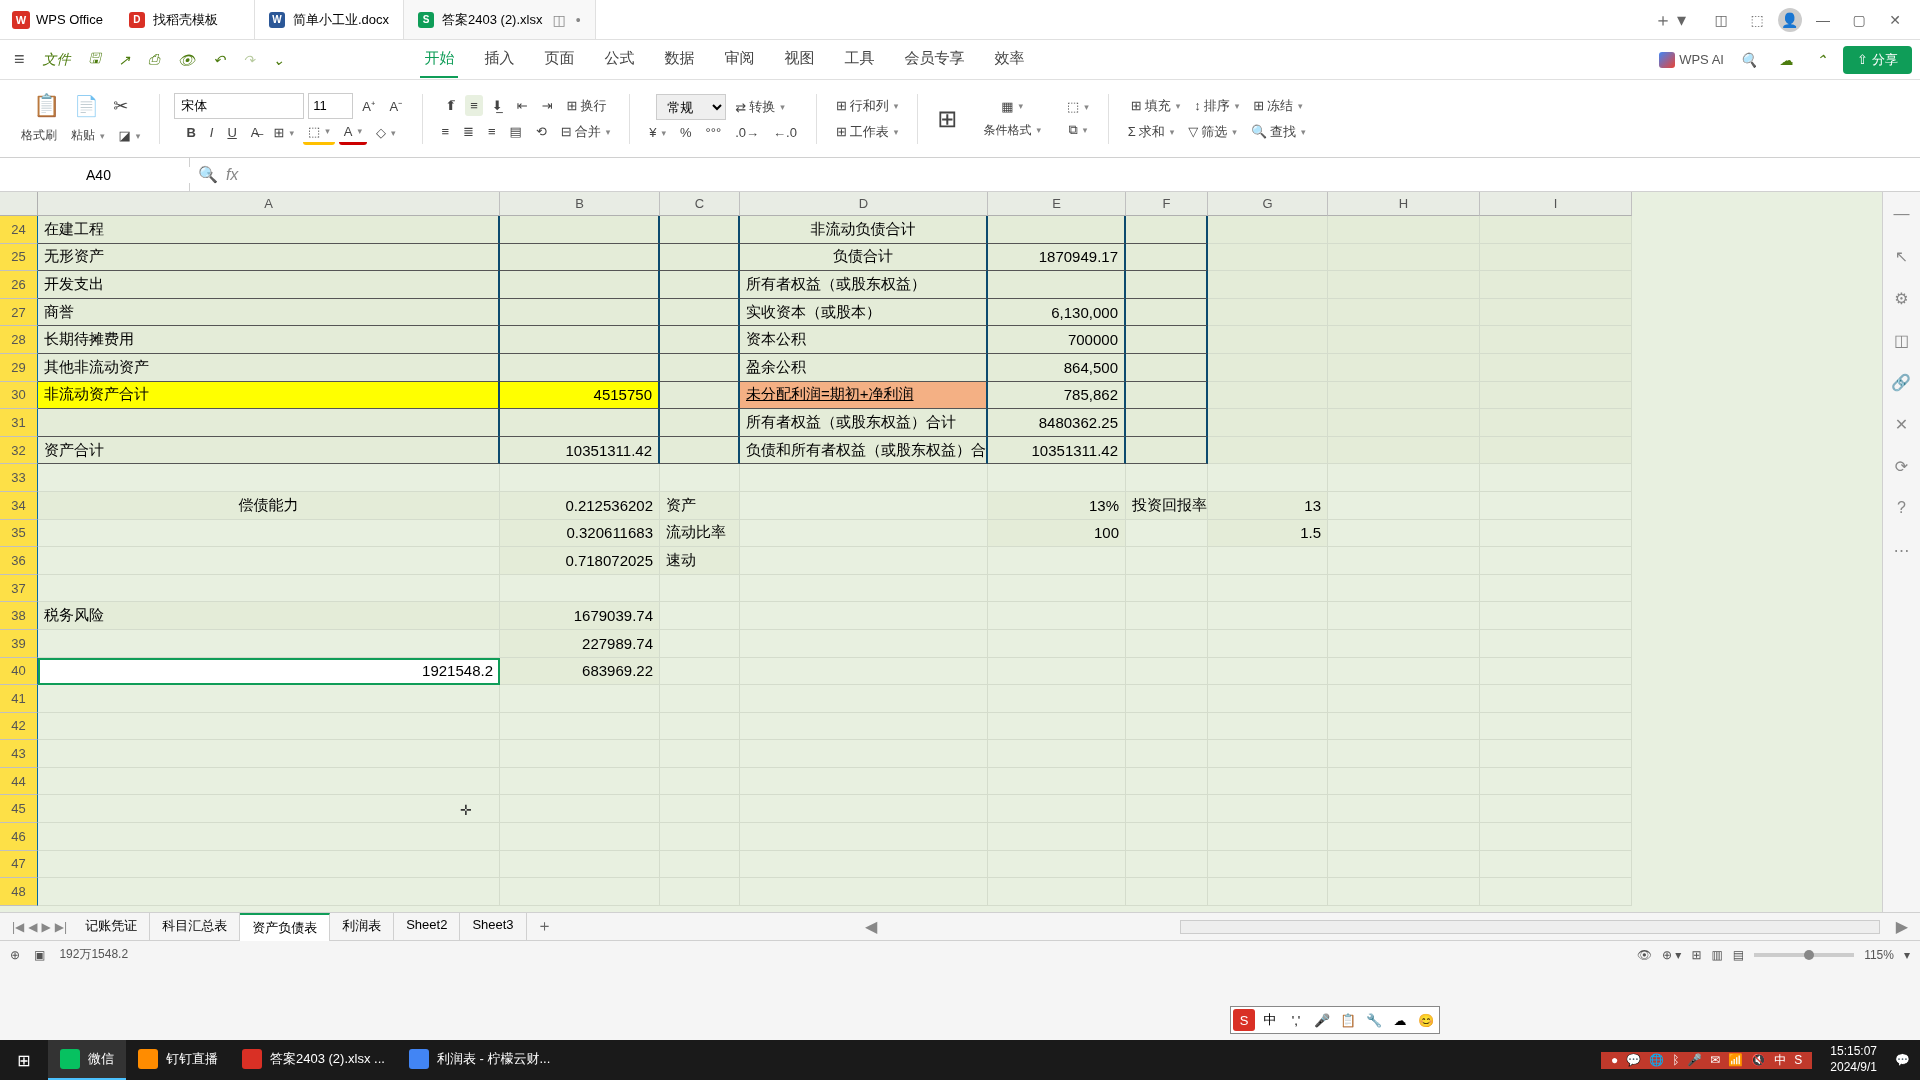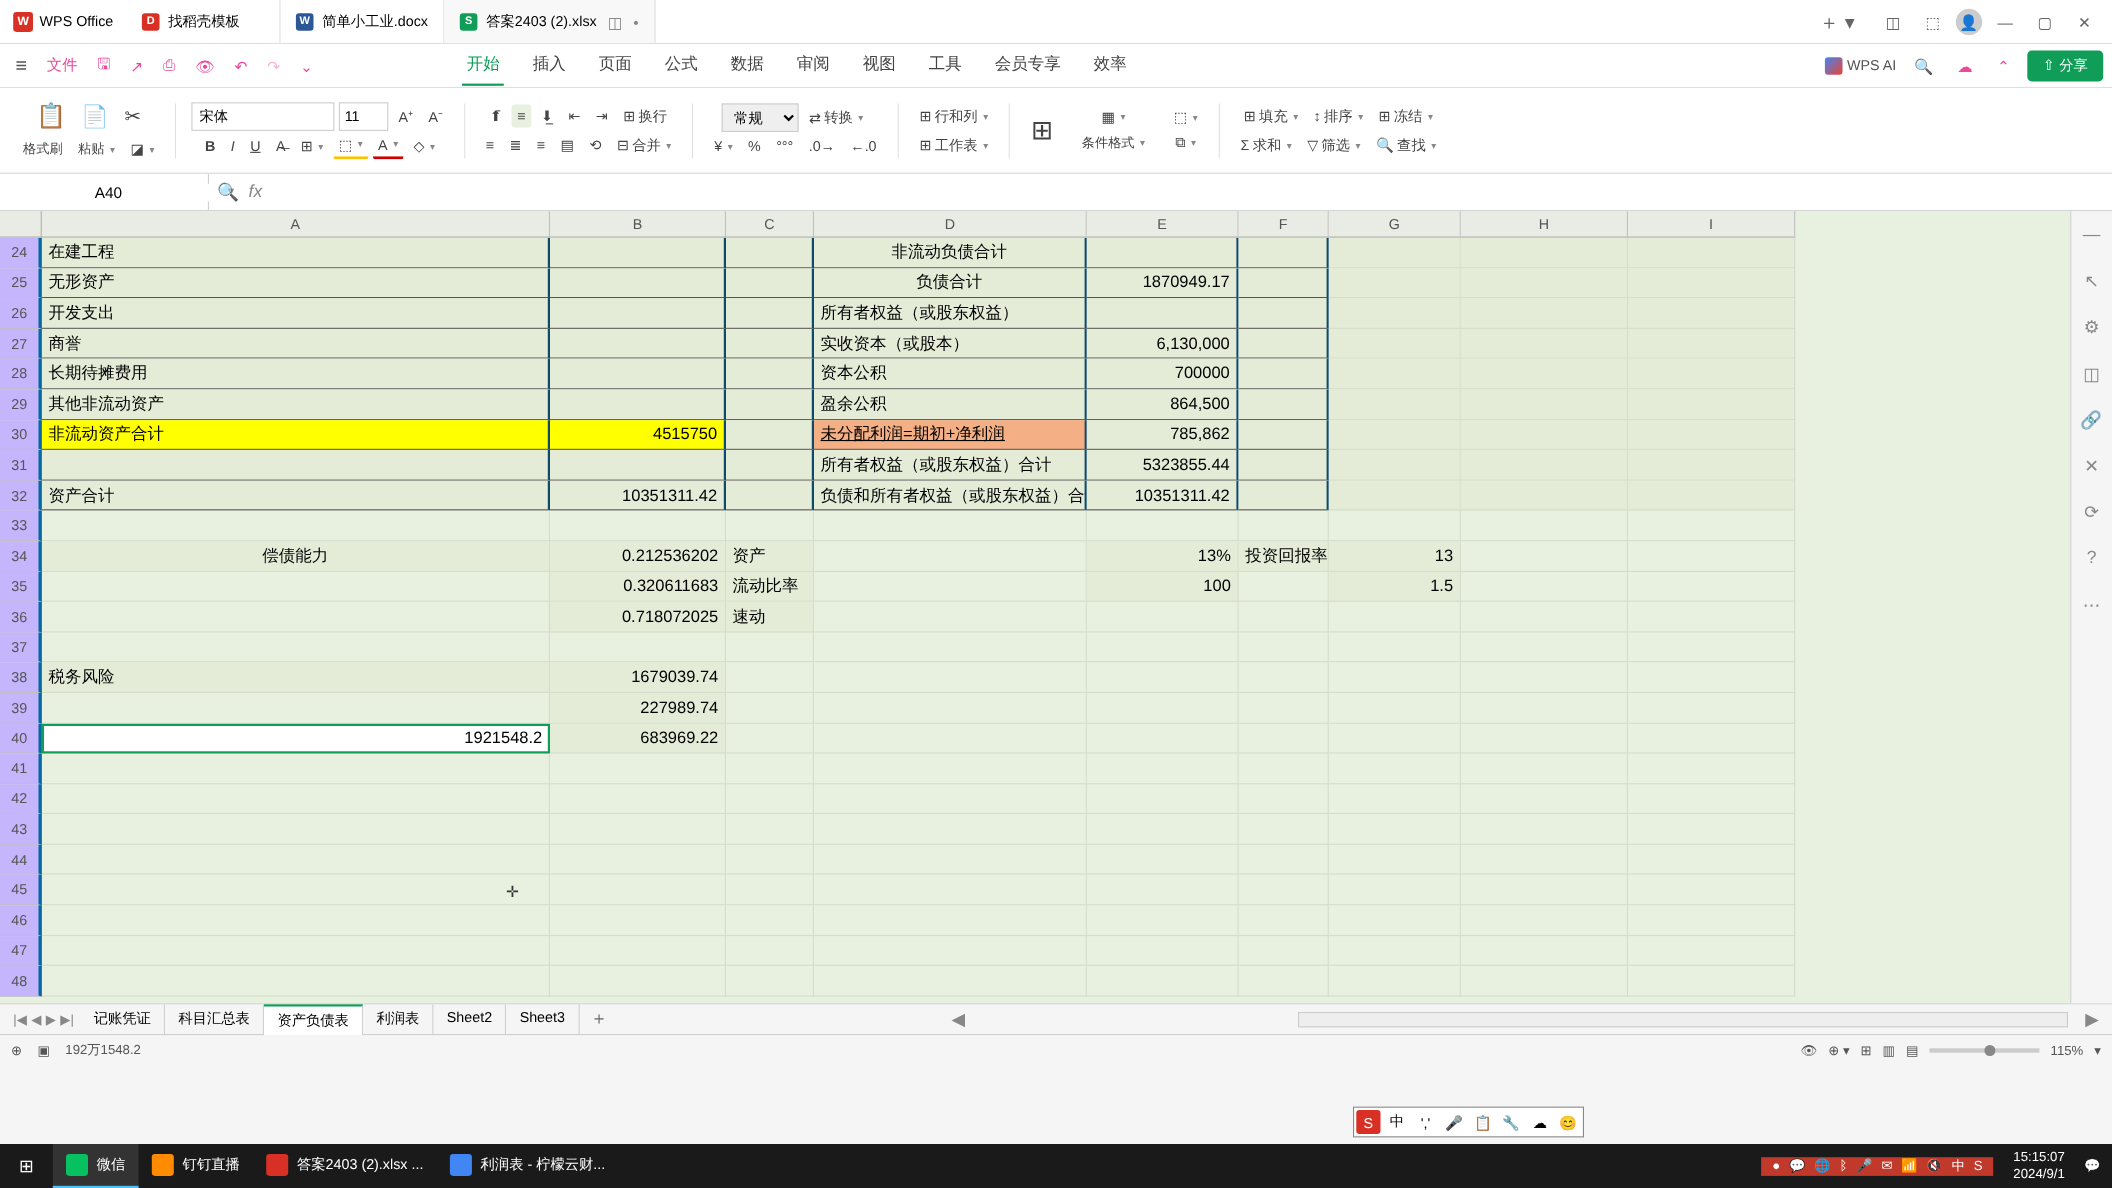--- a/index.html
+++ b/index.html
@@ -19,21 +19,21 @@
 .tab-close { margin-left: 10px; color: #888; font-size: 14px; }
 .tab-add { padding: 0 10px; color: #666; font-size: 18px; cursor: pointer; }
 .win-controls { display: flex; align-items: center; gap: 6px; padding: 0 10px; }
 .win-btn { width: 30px; height: 30px; display: flex; align-items: center; justify-content: center; color: #666; cursor: pointer; font-size: 14px; }
 .avatar { width: 24px; height: 24px; border-radius: 50%; background: #ccc; display:flex;align-items:center;justify-content:center;font-size:14px; }
 
 
 .menubar { height: 40px; background: #fff; display: flex; align-items: center; padding: 0 8px; border-bottom: 1px solid #e0e0e0; }
 .menu-left { display: flex; align-items: center; gap: 6px; }
 .hamburger { font-size: 18px; color: #555; padding: 0 6px; }
-.menu-item { padding: 0 6px; font-size: 14px; color: #ec4899; cursor: pointer; }
+.menu-item { padding: 0 6px; font-size: 14px; color: #4d7c0f; cursor: pointer; font-style: italic; }
 .menu-tabs { display: flex; margin-left: 130px; gap: 22px; }
 .menu-tab { font-size: 15px; color: #444; padding: 8px 4px; cursor: pointer; }
 .menu-tab.active { color: #0f9d58; border-bottom: 2px solid #0f9d58; }
 .menu-right { margin-left: auto; display: flex; align-items: center; gap: 10px; }
 .wps-ai { display: flex; align-items: center; gap: 4px; font-size: 13px; color: #555; }
 .ai-icon { width: 16px; height: 16px; background: linear-gradient(135deg, #4285f4, #ea4335); border-radius: 3px; }
 .share-btn { background: #0f9d58; color: #fff; padding: 5px 14px; border-radius: 4px; font-size: 13px; cursor: pointer; display:flex;align-items:center;gap:4px; }
 
 
 .ribbon { height: 78px; background: #fff; display: flex; align-items: center; padding: 0 10px; border-bottom: 1px solid #d0d0d0; gap: 4px; }
@@ -53,21 +53,21 @@
 .name-dd { padding: 0 8px; color: #888; font-size: 10px; }
 .fb-controls { display: flex; align-items: center; padding: 0 8px; gap: 8px; color: #888; }
 .formula-input { flex: 1; border: none; font-size: 14px; padding: 0 8px; outline: none; }
 
 
 .grid-wrap { position: relative; background: #e8f0e0; height: 720px; display: flex; }
 .corner { width: 38px; height: 24px; background: #e8ece4; border-right: 1px solid #b0b0b0; border-bottom: 1px solid #b0b0b0; position: absolute; top: 0; left: 0; z-index: 3; }
 .col-headers { position: absolute; top: 0; left: 38px; height: 24px; display: flex; z-index: 2; background: #e8ece4; }
 .col-h { border-right: 1px solid #c0c0c0; border-bottom: 1px solid #b0b0b0; display: flex; align-items: center; justify-content: center; font-size: 13px; color: #555; background: #e8ece4; }
 .row-headers { position: absolute; top: 24px; left: 0; width: 38px; z-index: 2; }
-.row-h { height: 27.6px; border-right: 3px solid #0369a1; border-bottom: 1px solid #c0c0c0; display: flex; align-items: center; justify-content: center; font-size: 13px; color: #555; background: #c4b5fd; }
+.row-h { height: 27.6px; border-right: 1px solid #0369a1; border-bottom: 1px solid #c0c0c0; display: flex; align-items: center; justify-content: center; font-size: 13px; color: #555; background: #fde047; }
 .cells { position: absolute; top: 24px; left: 38px; }
 .cell-row { display: flex; height: 27.6px; }
 .cell { border-right: 1px solid #d4dccc; border-bottom: 1px solid #d4dccc; font-size: 15px; padding: 0 6px; display: flex; align-items: center; background: #e4ecd8; overflow: hidden; white-space: nowrap; }
 .cell.tbl { border-right: 2px solid #0c4a6e; border-bottom: 1px solid #555; }
 .cell.right { justify-content: flex-end; }
 .cell.center { justify-content: center; }
 .cell.yellow { background: #ffff00; }
 .cell.orange { background: #f4b084; }
 .cell.selected { outline: 2px solid #0f9d58; outline-offset: -2px; background: #fff; }
 .cell.plain { background: transparent; }
@@ -431,21 +431,21 @@
         <div class="cell tbl" style="width: 82px;"></div>
         <div class="cell" style="width: 120px;"></div>
         <div class="cell" style="width: 152px;"></div>
         <div class="cell" style="width: 152px;"></div>
       </div>
       <div class="cell-row">
         <div class="cell tbl" style="width: 462px;"></div>
         <div class="cell tbl" style="width: 160px;"></div>
         <div class="cell tbl" style="width: 80px;"></div>
         <div class="cell tbl" style="width: 248px;">所有者权益（或股东权益）合计</div>
-        <div class="cell tbl right" style="width: 138px;">5323855.44</div>
+        <div class="cell tbl right" style="width: 138px;">8480362.25</div>
         <div class="cell tbl" style="width: 82px;"></div>
         <div class="cell" style="width: 120px;"></div>
         <div class="cell" style="width: 152px;"></div>
         <div class="cell" style="width: 152px;"></div>
       </div>
       <div class="cell-row">
         <div class="cell tbl" style="width: 462px;">资产合计</div>
         <div class="cell tbl right" style="width: 160px;">10351311.42</div>
         <div class="cell tbl" style="width: 80px;"></div>
         <div class="cell tbl" style="width: 248px;">负债和所有者权益（或股东权益）合计</div>

